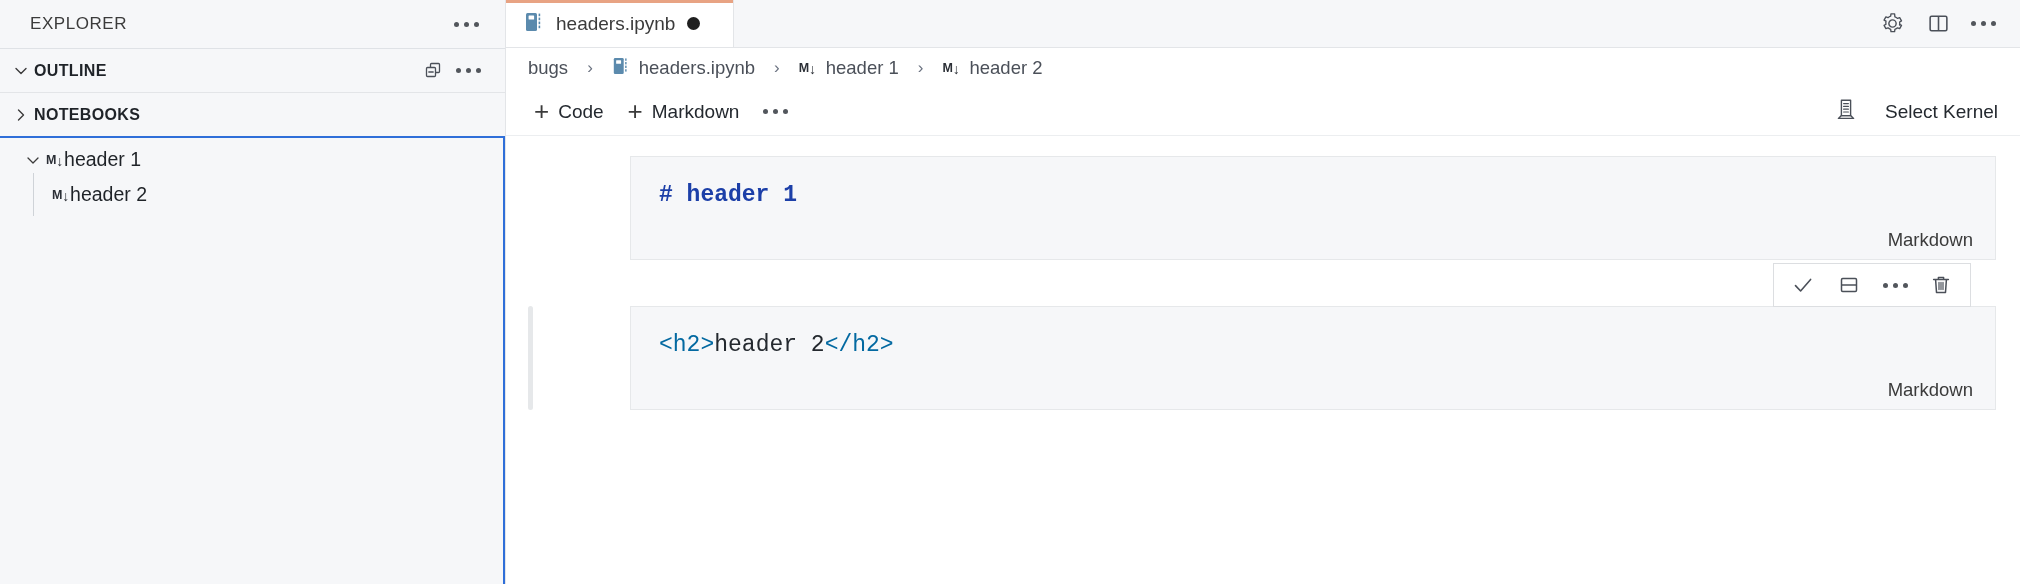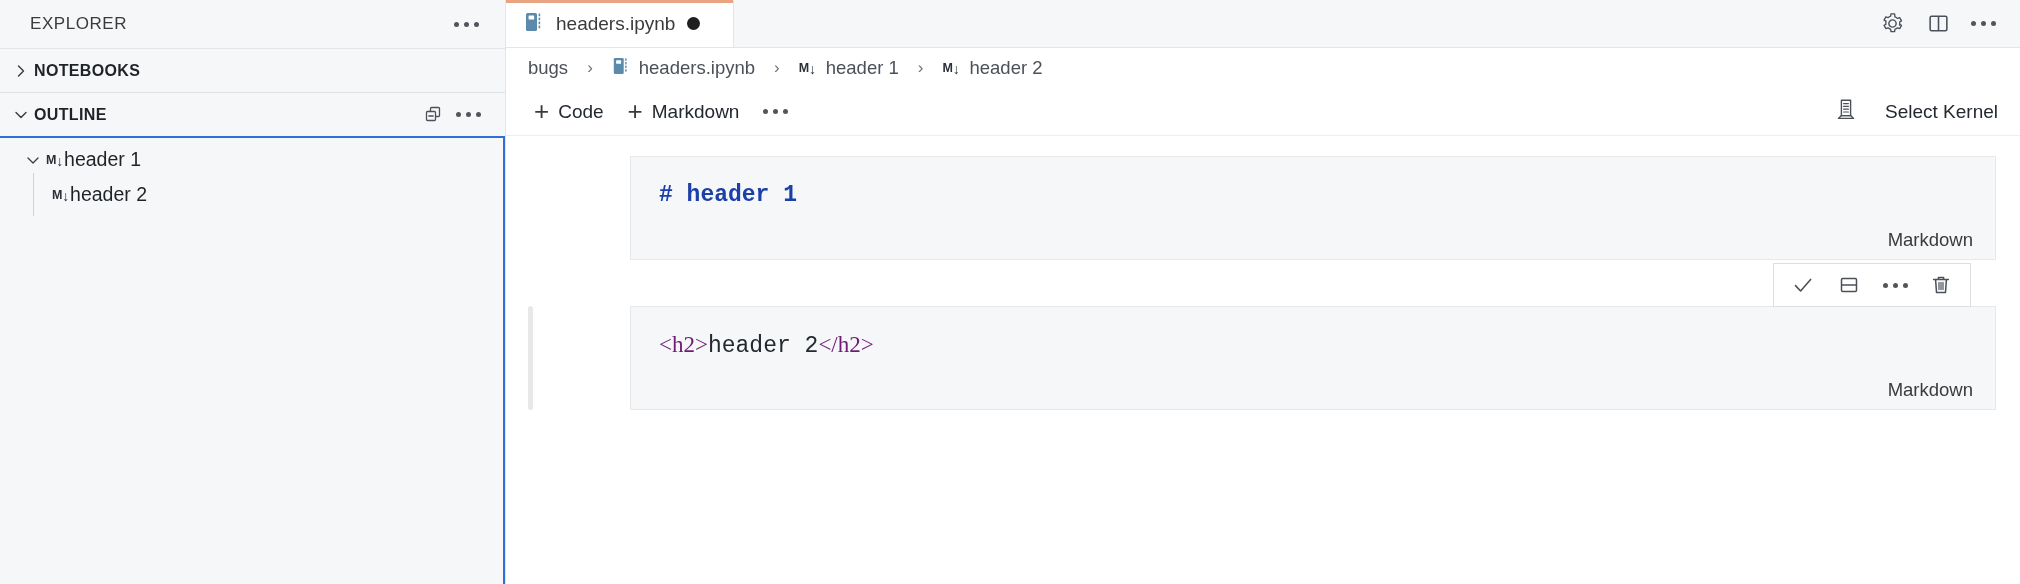--- a/index.html
+++ b/index.html
@@ -136,21 +136,21 @@
   .cell-body {
     flex: 1 1 auto; margin-right: 24px;
     background: #f6f7f9; border: 1px solid #e6e8ea;
     min-height: 98px; position: relative; padding: 22px 26px 10px 28px;
   }
   .code-line {
     font-family: "Liberation Mono", monospace;
     font-size: 23px; line-height: 1.4; white-space: pre;
   }
   .tok-md-head { color: #1c3fa8; font-weight: 700; }
-  .tok-tag { color: #701a75; font-family: Liberation Serif, serif; }
+  .tok-tag { color: #0369a1; }
   .tok-plain { color: #24292f; }
   .cell-kind {
     position: absolute; right: 22px; bottom: 8px;
     font-size: 18.5px; color: #3b3b3b;
   }
 
   
   .cell-toolbar {
     position: absolute; right: 24px; top: -44px;
     background: #ffffff; border: 1px solid #dcdee1;
@@ -170,29 +170,20 @@
 
   <div class="sidebar">
 
     <div class="sb-title-row">
       <span class="sb-title">EXPLORER</span>
       <span class="kebab">
         <i></i>
           <i></i>
           <i></i>
       </span>
-    </div>
-
-    <div class="sb-section first">
-      <span class="chev">
-        <svg width="16" height="16" viewBox="0 0 16 16" fill="none">
-          <path d="M5.5 3 L10.5 8 L5.5 13" stroke="#3b3b3b" stroke-width="1.4" stroke-linecap="round" stroke-linejoin="round"></path>
-        </svg>
-      </span>
-      <span class="sb-section-label">NOTEBOOKS</span>
     </div>
 
     <div class="sb-section">
       <span class="chev">
         <svg width="16" height="16" viewBox="0 0 16 16" fill="none">
           <path d="M3 5.5 L8 10.5 L13 5.5" stroke="#3b3b3b" stroke-width="1.4" stroke-linecap="round" stroke-linejoin="round"></path>
         </svg>
       </span>
       <span class="sb-section-label">OUTLINE</span>
       <span class="sb-act">
@@ -200,20 +191,29 @@
           <rect x="6.5" y="2.5" width="9" height="9" rx="1" stroke="#4b5059" stroke-width="1.3"></rect>
           <rect x="2.5" y="6.5" width="9" height="9" rx="1" stroke="#4b5059" stroke-width="1.3" fill="#f6f7f9"></rect>
           <path d="M4.8 11 H9.2" stroke="#4b5059" stroke-width="1.3" stroke-linecap="round"></path>
         </svg>
       </span>
       <span class="kebab">
         <i></i>
           <i></i>
           <i></i>
       </span>
+    </div>
+
+    <div class="sb-section first">
+      <span class="chev">
+        <svg width="16" height="16" viewBox="0 0 16 16" fill="none">
+          <path d="M5.5 3 L10.5 8 L5.5 13" stroke="#3b3b3b" stroke-width="1.4" stroke-linecap="round" stroke-linejoin="round"></path>
+        </svg>
+      </span>
+      <span class="sb-section-label">NOTEBOOKS</span>
     </div>
 
     <div class="outline-tree">
       <div class="tree-row lvl1">
         <span class="chev">
           <svg width="16" height="16" viewBox="0 0 16 16" fill="none">
             <path d="M3 6 L8 11 L13 6" stroke="#3b3b3b" stroke-width="1.3" stroke-linecap="round" stroke-linejoin="round"></path>
           </svg>
         </span>
         <span class="md-badge">

